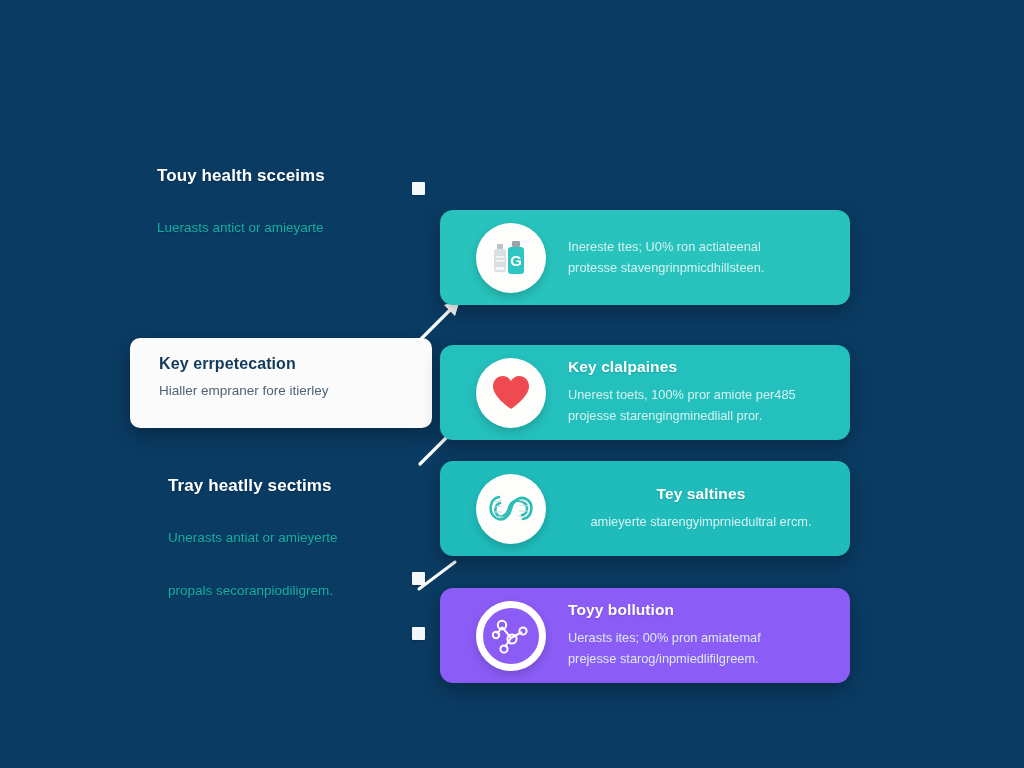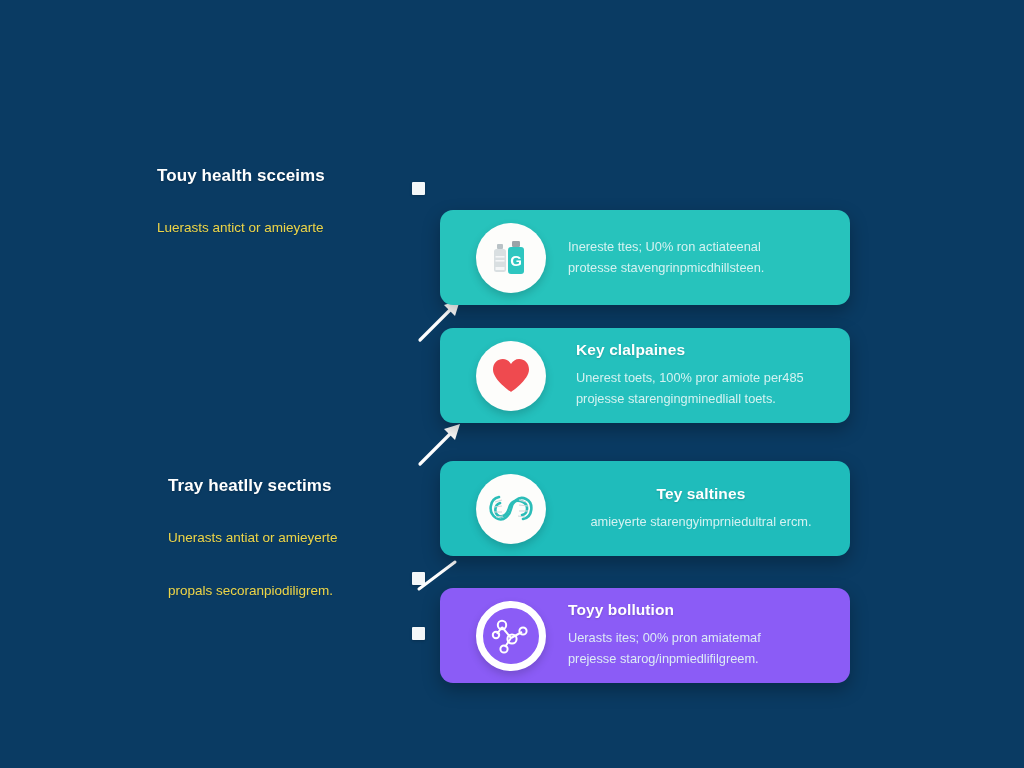--- a/index.html
+++ b/index.html
@@ -16,21 +16,21 @@
   }
 
   
   .left-block { position:absolute; width:230px; }
   .left-block .lb-title {
     font-size:17px; font-weight:bold; color:#ffffff;
     letter-spacing:.1px; margin-bottom:13px;
     text-shadow:0 1px 2px rgba(0,0,0,.22);
   }
   .left-block .lb-line {
-    font-size:13.5px; color:#fde047; line-height:1.72;
+    font-size:13.5px; color:#14b8a6; line-height:1.72;
     opacity:.93; text-shadow:0 1px 1px rgba(0,0,0,.18);margin-top:30px;
   }
   #left-block-top    { left:157px; top:166px; }
   #left-block-bottom { left:168px; top:476px; }
 
   
   #white-card {
     position:absolute; left:130px; top:338px;
     width:302px; height:90px;
     background:#fbfbfb;
@@ -48,21 +48,21 @@
 
   
   .teal-card {
     position:absolute;
     left:440px; width:410px; height:95px;
     border-radius:13px;
     display:flex; align-items:center;
     box-shadow:0 7px 18px rgba(0,0,0,.28);
   }
   #teal-card-1 { top:210px; background:#27c3bc; }
-  #teal-card-2 { top:328px; background:#24c0bd;gap:8px; }
+  #teal-card-2 { top:345px; background:#24c0bd; }
   #teal-card-3 { top:461px; background:#1fbcbb;text-align:center; }
   #teal-card-4 { top:588px; background:#8b5cf6; }
 
   .card-icon-wrap {
     flex:0 0 auto;
     width:70px; height:70px;
     margin-left:36px; margin-right:22px;
     border-radius:50%;
     display:flex; align-items:center; justify-content:center;
     position:relative;
@@ -105,20 +105,24 @@
 </head>
 <body>
 
 <div id="stage">
 
   <div class="left-block" id="left-block-top">
     <div class="lb-title">Touy health scceims</div>
     <div class="lb-line">Luerasts antict or amieyarte</div>
   </div>
 
+  <div id="white-card">
+    <div class="wc-title">Key errpetecation</div>
+    <div class="wc-sub">Hialler empraner fore itierley</div>
+  </div>
 
   <div class="left-block" id="left-block-bottom">
     <div class="lb-title">Tray heatlly sectims</div>
     <div class="lb-line">Unerasts antiat or amieyerte</div>
     <div class="lb-line">propals secoranpiodiligrem.</div>
   </div>
 
   <div class="marker-square" id="marker-square-1"></div>
   <div class="marker-square" id="marker-square-2"></div>
   <div class="marker-square" id="marker-square-3"></div>
@@ -158,21 +162,21 @@
 
   <div class="teal-card" id="teal-card-2">
     <div class="card-icon-wrap icon-disc">
       <svg width="40" height="38" viewBox="0 0 40 38">
         <path d="M20 35 C20 35 2 23 2 12.5 C2 6 6.8 2 11.8 2 C15.4 2 18.4 4.1 20 7 C21.6 4.1 24.6 2 28.2 2 C33.2 2 38 6 38 12.5 C38 23 20 35 20 35 Z" fill="#ef4a4f"></path>
       </svg>
     </div>
     <div class="card-text">
       <div class="card-title">Key clalpaines</div>
       <div class="card-line">Unerest toets,  100% pror amiote per485</div>
-      <div class="card-line">projesse starengingminedliall toets.</div>
+      <div class="card-line">projesse starengingminedliall pror.</div>
     </div>
   </div>
 
   <div class="teal-card" id="teal-card-3">
     <div class="card-icon-wrap icon-disc">
       <svg width="52" height="44" viewBox="0 0 52 44">
         <g fill="none" stroke="#2bbdb8" stroke-width="2.6" stroke-linecap="round">
           <path d="M14 10 C4 12 3 26 11 31 C19 36 25 27 26 22 C27 16 33 8 41 12 C49 16 48 30 38 32"></path>
           <path d="M15 16 C9 18 9 27 14 29 C20 31 23 25 24 21 C26 14 32 12 38 15 C44 18 43 27 37 28"></path>
         </g>

